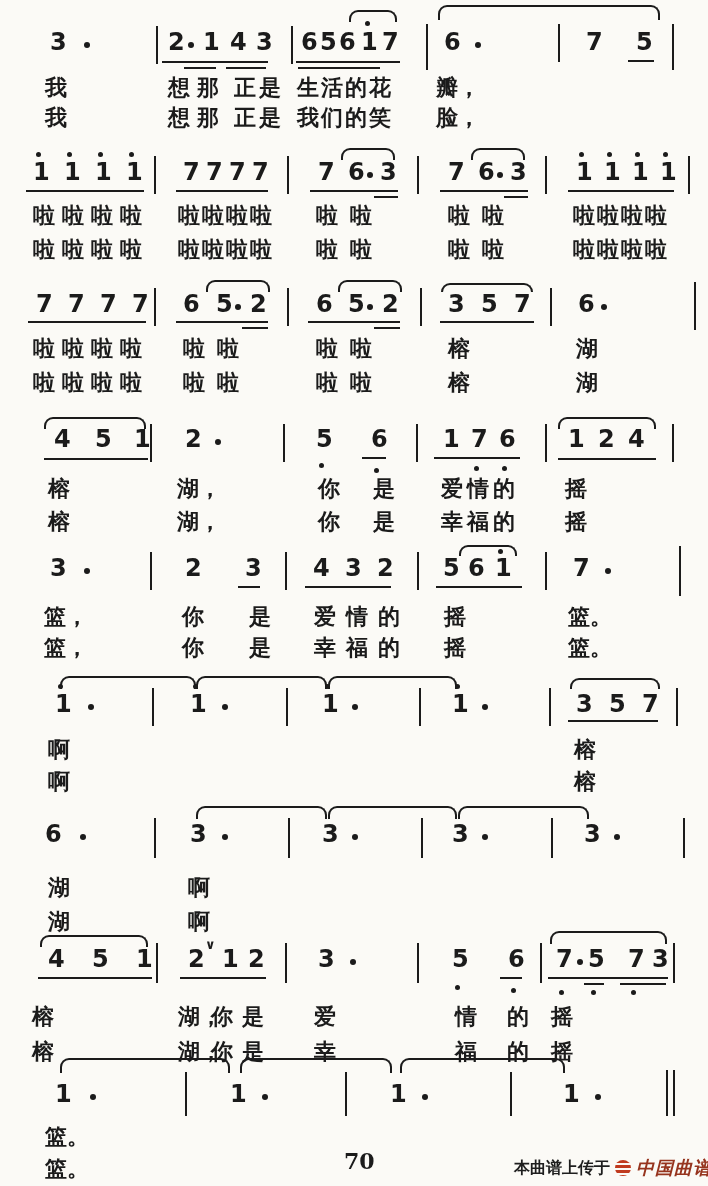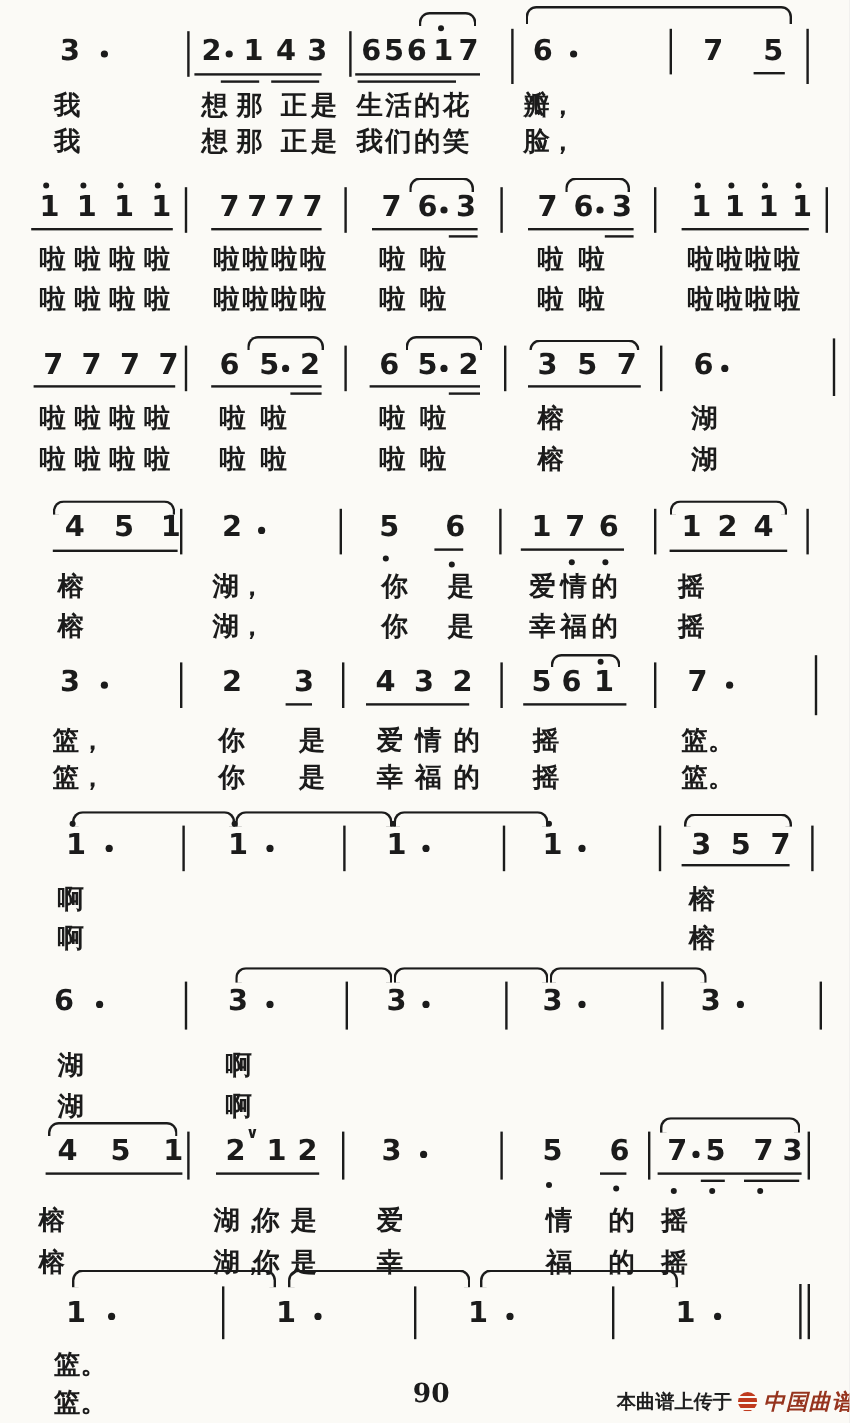--- a/index.html
+++ b/index.html
@@ -444,19 +444,19 @@
         <div class="bar" style="left: 510px; top: 1072px; height: 44px;"></div>
         <div class="bar" style="left: 666px; top: 1070px; height: 46px;"></div>
         <div class="bar" style="left: 673px; top: 1070px; height: 46px;"></div>
         <div class="arc" style="left: 60px; top: 1058px; width: 170px; height: 15px;"></div>
         <div class="arc" style="left: 240px; top: 1058px; width: 152px; height: 15px;"></div>
         <div class="arc" style="left: 400px; top: 1058px; width: 165px; height: 15px;"></div>
         <div class="lyr" style="left: 45px; top: 1125px;">篮。</div>
         <div class="lyr" style="left: 45px; top: 1157px;">篮。</div>
       </div>
     </div>
-  <div class="pageno">90</div>
+  <div class="pageno">70</div>
   <div class="footer">
     <span class="fprefix">本曲谱上传于</span>
     <span class="flogo"></span>
     <span class="fsite">中国曲谱网</span>
   </div>
 </div>
 
 </body></html>

